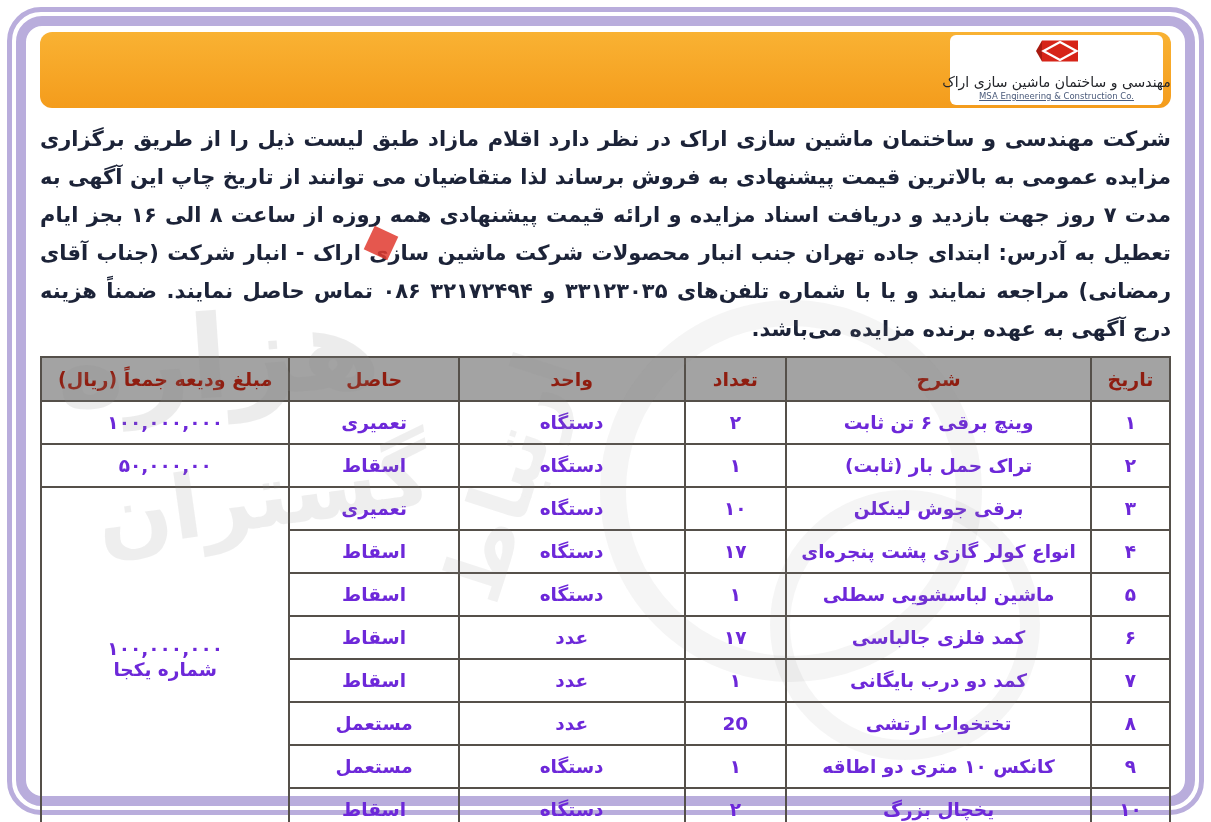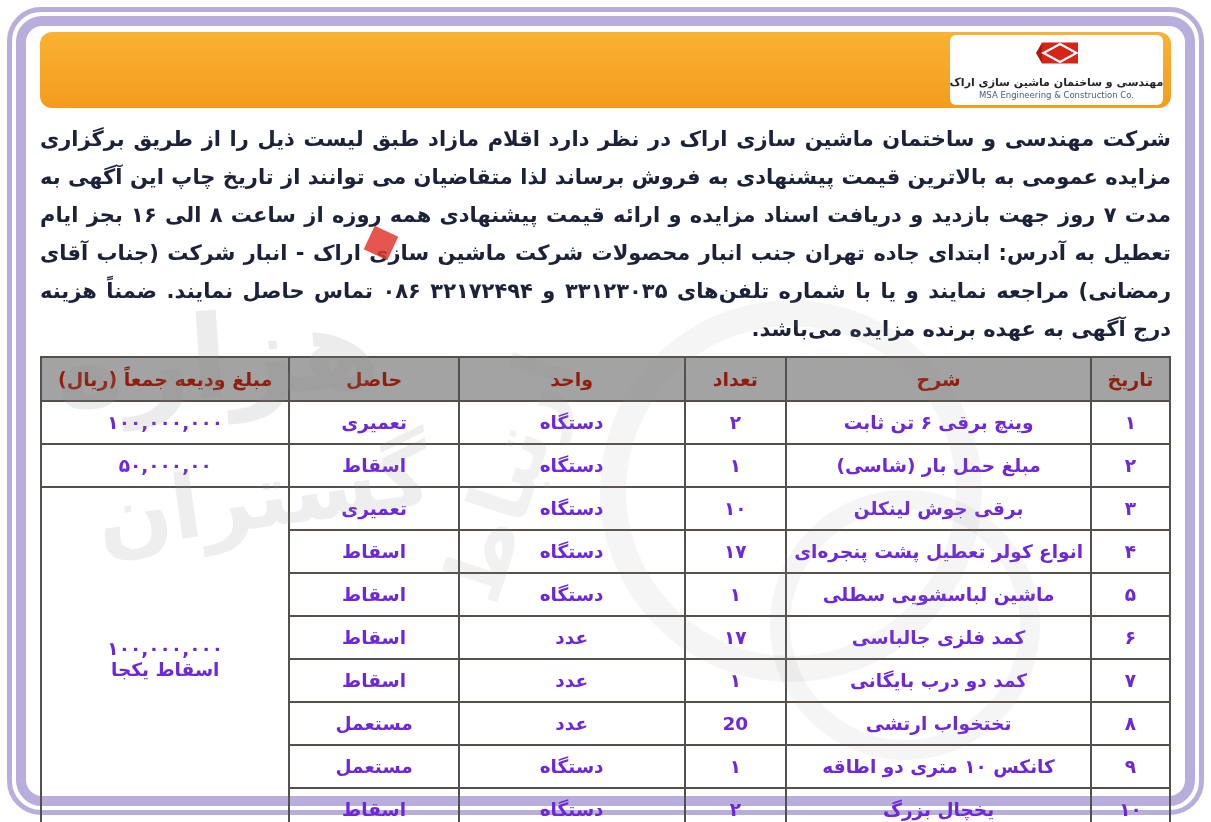--- a/index.html
+++ b/index.html
@@ -9,22 +9,22 @@
   .frame-outer{position:absolute;inset:7px;border:5px solid #b9addc;border-radius:34px;pointer-events:none;}
   .frame-inner{position:absolute;inset:16px;border:10px solid #b9addc;border-radius:26px;pointer-events:none;}
 
   .content{position:absolute;top:32px;right:40px;left:40px;bottom:30px;direction:rtl;z-index:1;}
 
   .header-band{display:flex;align-items:center;height:76px;border-radius:12px;
                background:linear-gradient(180deg,#f9b233,#f49c1c);padding:0 8px;}
   .title{flex:1;text-align:center;color:#d60f12;font-size:33px;font-weight:bold;letter-spacing:0;}
   .logo-box{width:205px;height:66px;background:#ffffff;border-radius:6px;display:flex;flex-direction:column;
             align-items:center;justify-content:center;gap:1px;padding:2px 4px;}
-  .logo-fa{font-size:11px;font-weight:bold;color:#23252a;white-space:nowrap;}
-  .logo-en{font-size:8.5px;color:#4a5a7a;direction:ltr;white-space:nowrap;}
+  .logo-fa{font-size:14px;font-weight:normal;color:#23252a;white-space:nowrap;}
+  .logo-en{font-size:8.5px;color:#4a5a7a;direction:ltr;white-space:nowrap;text-decoration:underline;}
 
   .body-text{margin-top:12px;font-size:21px;font-weight:bold;color:#1c2338;line-height:38px;
              text-align:justify;}
 
   table.auction{width:100%;border-collapse:collapse;margin-top:8px;}
   table.auction th,table.auction td{border:2px solid #55504a;text-align:center;vertical-align:middle;}
   table.auction th{background:#a3a3a3;color:#8f1d10;font-size:19px;font-weight:bold;height:38px;padding:2px 6px;}
   table.auction td{font-size:18.5px;font-weight:bold;color:#6d28d9;height:37px;padding:2px 6px;background:transparent;}
 
   
@@ -88,40 +88,40 @@
           <tr>
             <td>۱</td>
             <td>وینچ برقی ۶ تن ثابت</td>
             <td>۲</td>
             <td>دستگاه</td>
             <td>تعمیری</td>
             <td>۱۰۰,۰۰۰,۰۰۰</td>
           </tr>
           <tr>
             <td>۲</td>
-            <td>مبلغ حمل بار (شاسی)</td>
+            <td>تراک حمل بار (ثابت)</td>
             <td>۱</td>
             <td>دستگاه</td>
             <td>اسقاط</td>
             <td>۵۰,۰۰۰,۰۰</td>
           </tr>
           <tr>
             <td>۳</td>
             <td>برقی جوش لینکلن</td>
             <td>۱۰</td>
             <td>دستگاه</td>
             <td>تعمیری</td>
             <td rowspan="8">
               <div>۱۰۰,۰۰۰,۰۰۰</div>
-              <div>اسقاط یکجا</div>
+              <div>شماره یکجا</div>
             </td>
           </tr>
           <tr>
             <td>۴</td>
-            <td>انواع کولر تعطیل پشت پنجره‌ای</td>
+            <td>انواع کولر گازی پشت پنجره‌ای</td>
             <td>۱۷</td>
             <td>دستگاه</td>
             <td>اسقاط</td>
           </tr>
           <tr>
             <td>۵</td>
             <td>ماشین لباسشویی سطلی</td>
             <td>۱</td>
             <td>دستگاه</td>
             <td>اسقاط</td>

